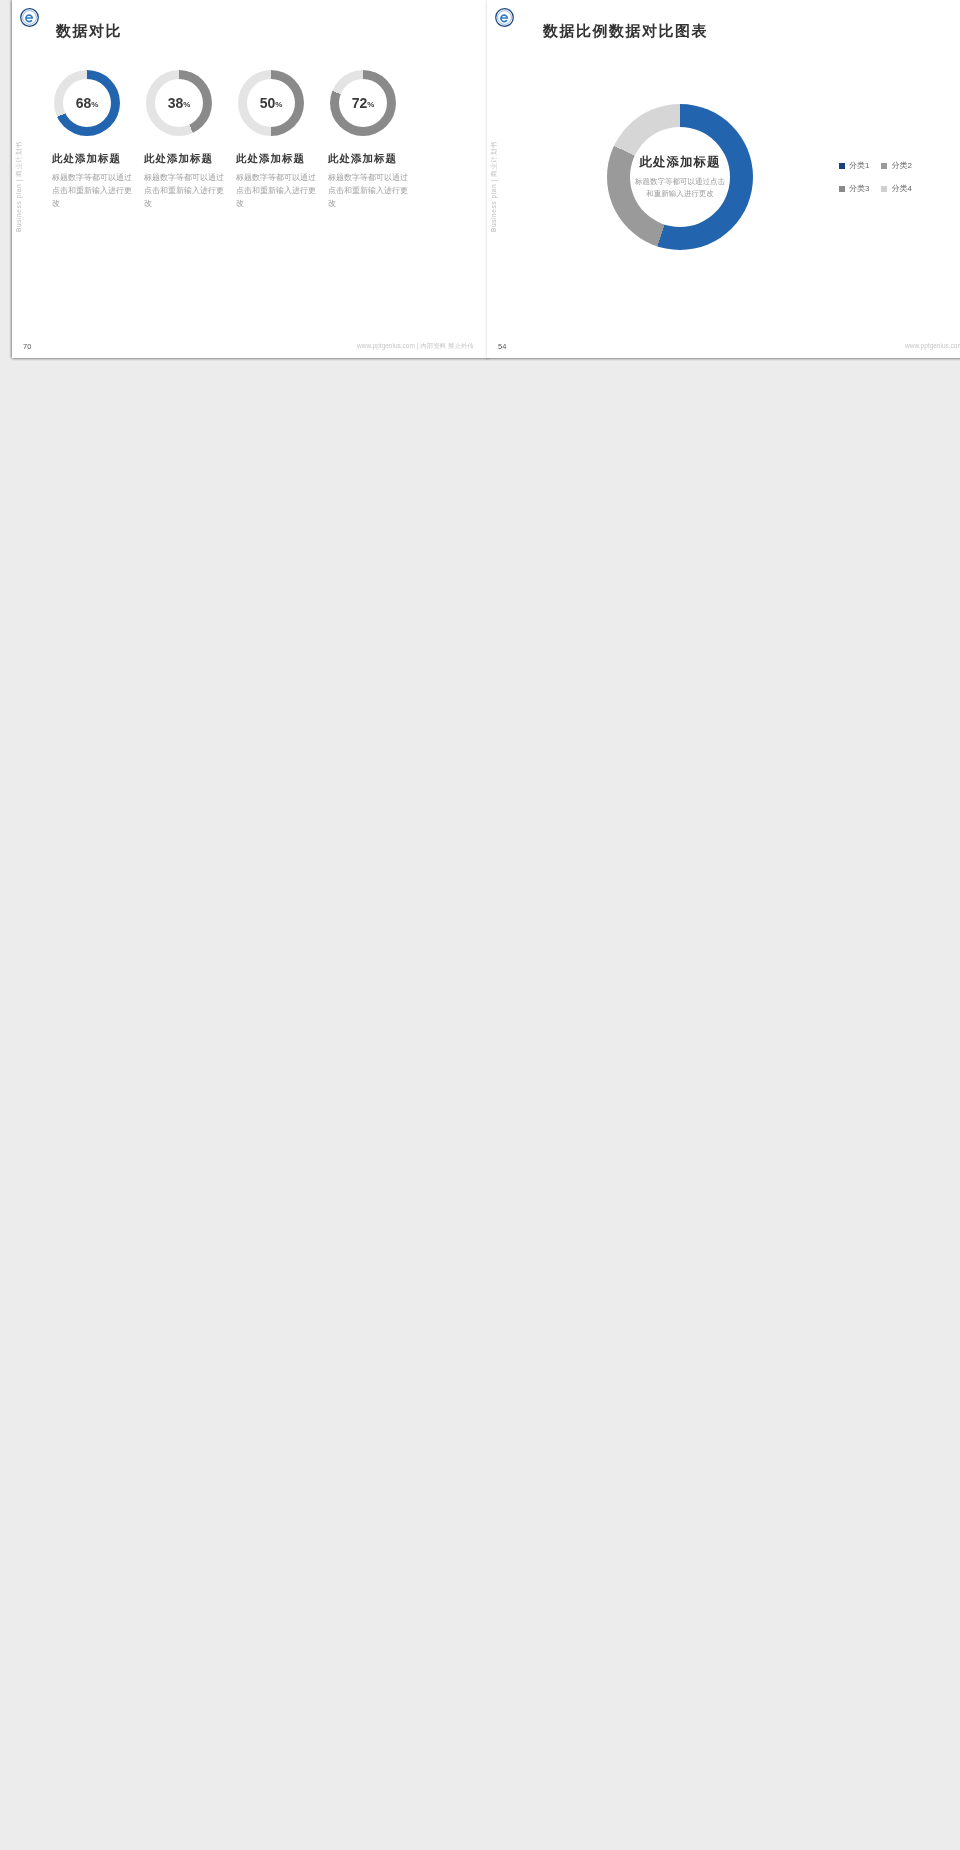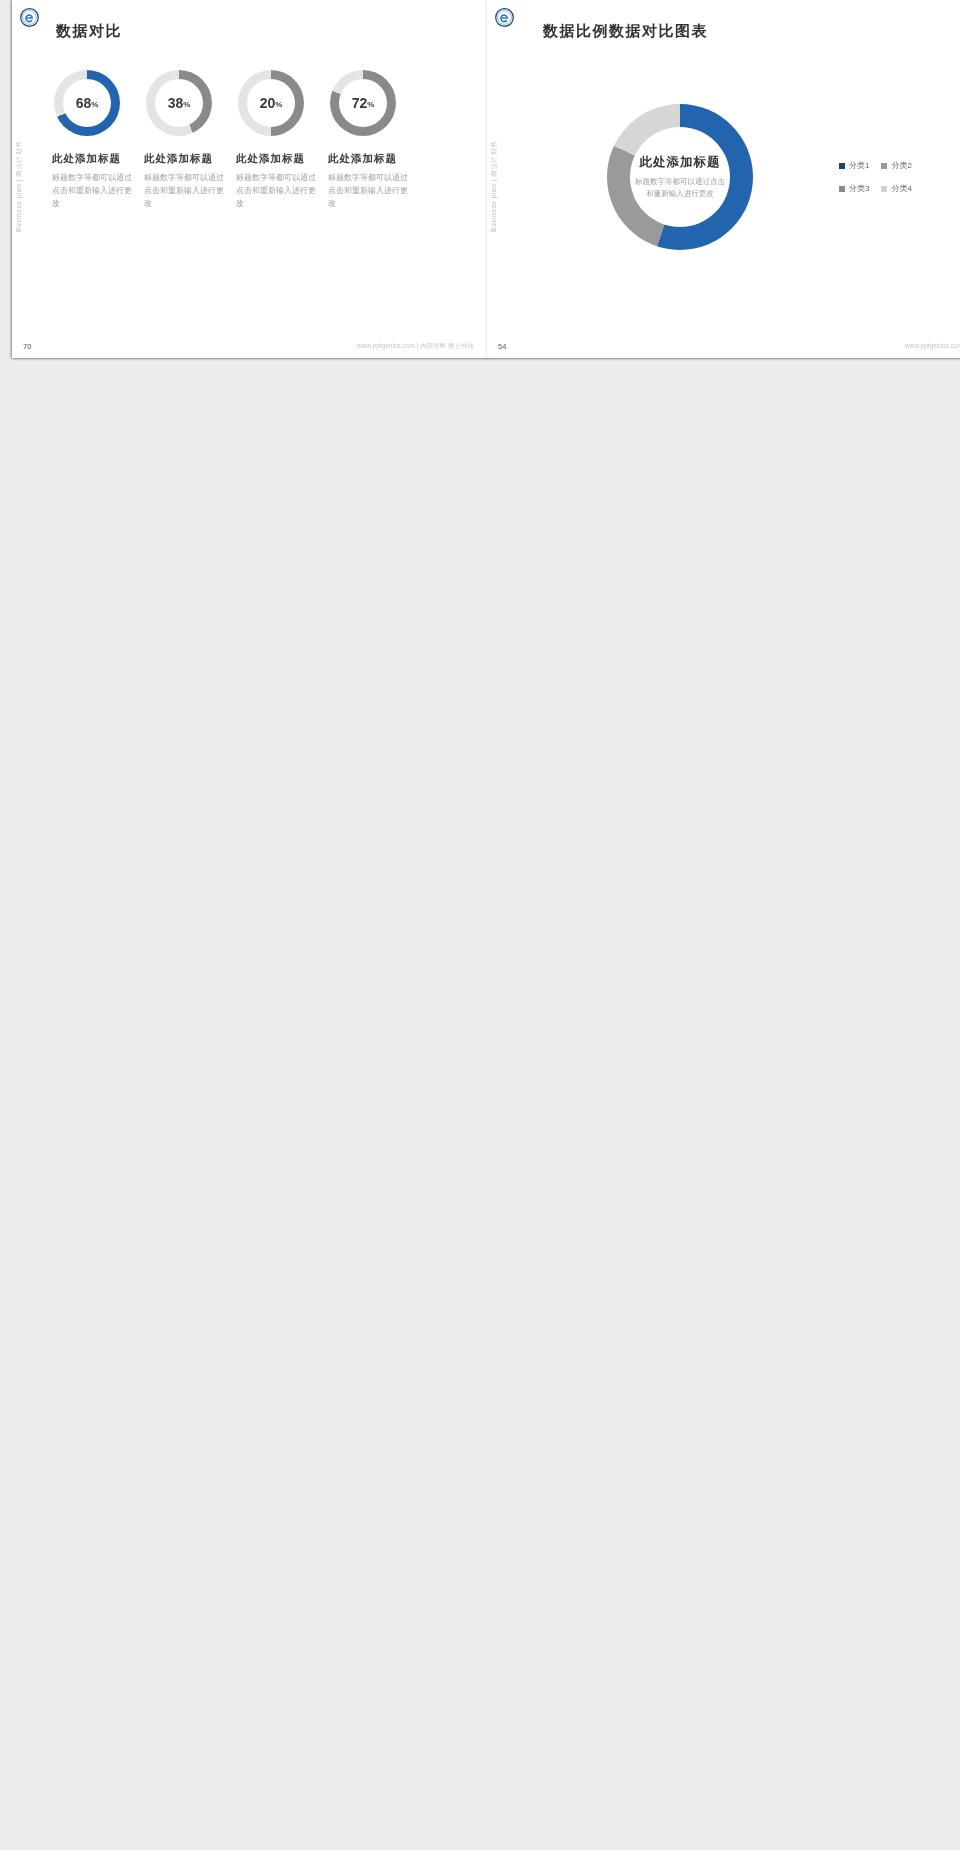--- a/index.html
+++ b/index.html
@@ -507,21 +507,21 @@
           <span>38</span>
           <span class="ps">%</span>
         </span>
     </div>
     <div class="s70-t">此处添加标题</div>
     <div class="s70-b gtx">标题数字等都可以通过点击和重新输入进行更改</div>
   </div>
   <div class="s70-col" style="left:224px">
     <div class="dn" style="background: conic-gradient(rgb(138, 138, 138) 50%, rgb(228, 228, 228) 0deg);">
       <span class="pv">
-          <span>20</span>
+          <span>50</span>
           <span class="ps">%</span>
         </span>
     </div>
     <div class="s70-t">此处添加标题</div>
     <div class="s70-b gtx">标题数字等都可以通过点击和重新输入进行更改</div>
   </div>
   <div class="s70-col" style="left:316px">
     <div class="dn" style="background: conic-gradient(rgb(138, 138, 138) 81%, rgb(228, 228, 228) 0deg);">
       <span class="pv">
           <span>72</span>

